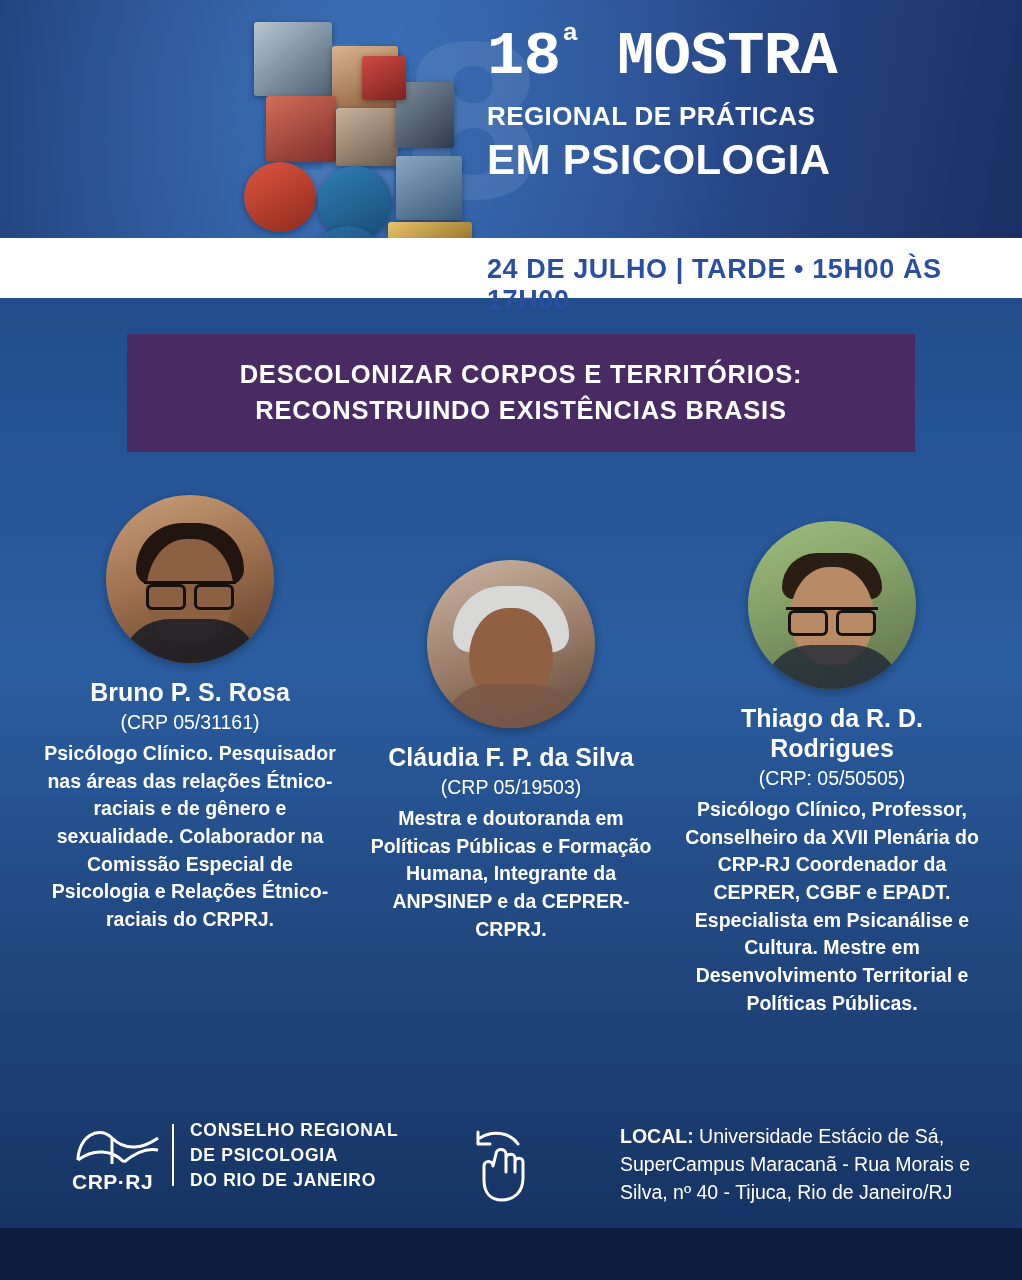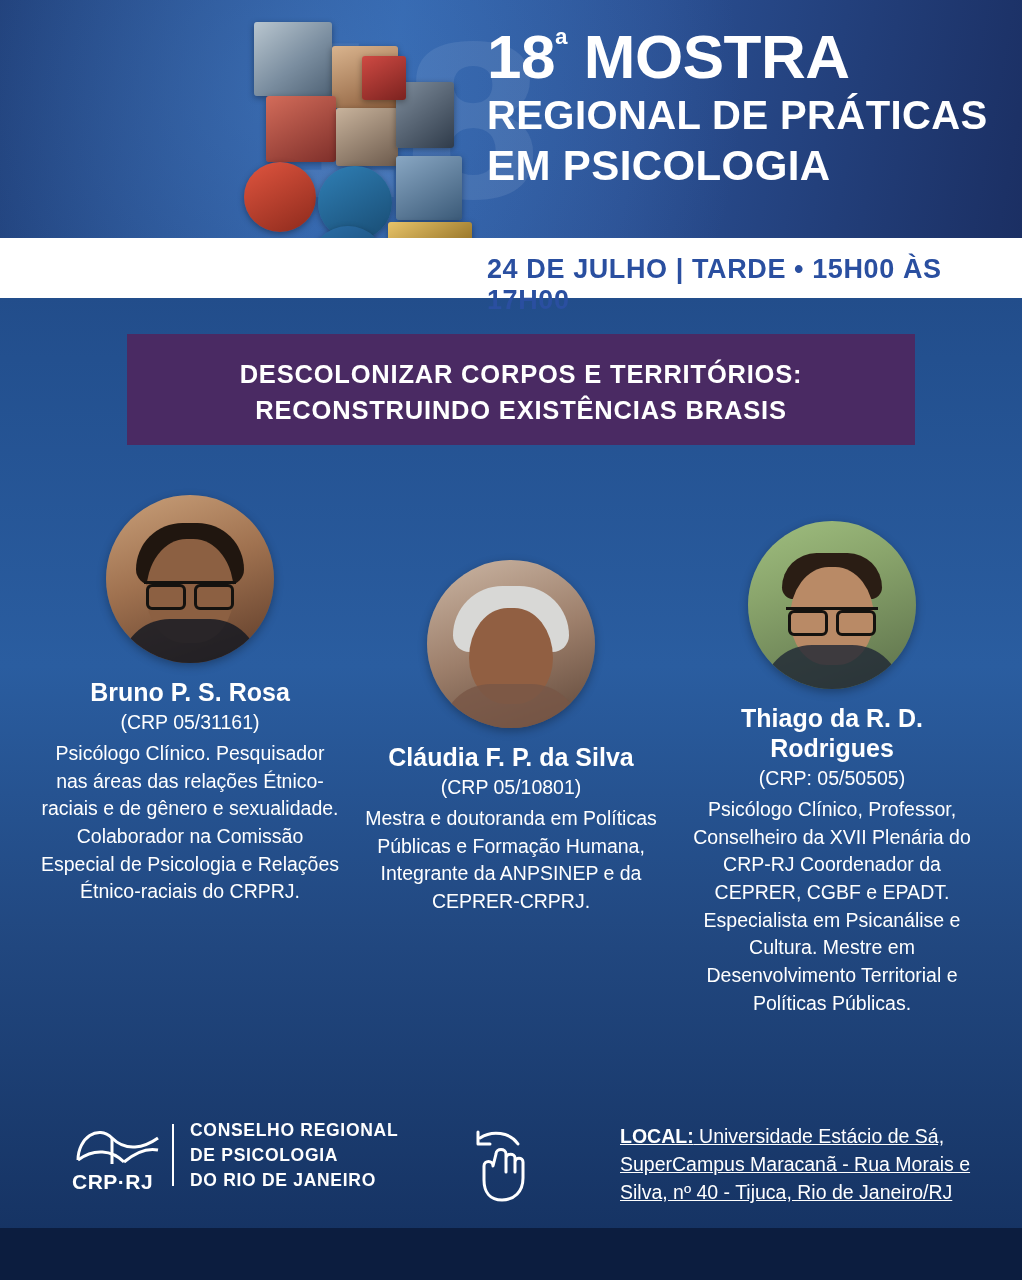--- a/index.html
+++ b/index.html
@@ -118,36 +118,36 @@
 
   
   .title-block {
     position: absolute;
     left: 487px;
     top: 28px;
     color: #ffffff;
     z-index: 4;
   }
   .t-line1 {
-    font-family: Liberation Sans, sans-serif;
+    font-family: Liberation Mono, monospace;
     font-size: 62px;
     font-weight: 800;
     letter-spacing: -0.5px;
     line-height: 0.95;
   }
   .t-line1 sup {
     font-size: 34px;
     vertical-align: super;
     line-height: 0;
   }
   .t-line2 {
-    font-size: 40px;
+    font-size: 26px;
     font-weight: 700;
     letter-spacing: 0.4px;
-    margin-top: 8px;
+    margin-top: 16px;
     line-height: 1;
   }
   .t-line3 {
     font-size: 42px;
     font-weight: 800;
     letter-spacing: 0.4px;
     margin-top: 10px;
     line-height: 1;
   }
 
@@ -170,21 +170,21 @@
     font-weight: 800;
     letter-spacing: 0.6px;
   }
 
   
   .theme-banner {
     position: absolute;
     left: 127px;
     top: 334px;
     width: 768px;
-    padding: 22px 10px 17px;
+    padding: 22px 10px 24px;
     background: #4a2a63;
     text-align: center;
     color: #fff;
   }
   .theme-banner div {
     font-size: 25.5px;
     font-weight: 700;
     letter-spacing: 0.8px;
     line-height: 1.42;
   }
@@ -283,21 +283,21 @@
     line-height: 1.2;
     margin-bottom: 4px;
   }
   .sp-crp {
     font-size: 19.5px;
     font-weight: 400;
     margin-bottom: 6px;
   }
   .sp-bio {
     font-size: 19.5px;
-    font-weight: 400;
+    font-weight: 700;
     line-height: 1.42;
   }
   .crp-logo {
     position: absolute;
     left: 72px;
     top: 1118px;
     display: flex;
     align-items: center;
     color: #fff;
   }
@@ -332,21 +332,20 @@
   }
 
   .local-box {
     position: absolute;
     left: 620px;
     top: 1122px;
     width: 372px;
     color: #fff;
     font-size: 19.5px;
     line-height: 1.44;
-    text-decoration: underline;
   }
   .local-box b { font-weight: 800; }
 
   .bottom-strip {
     position: absolute;
     left: 0;
     bottom: 0;
     width: 1022px;
     height: 52px;
     background: #0c1d3f;
@@ -405,21 +404,21 @@
       <div class="sp-bio">Psicólogo Clínico. Pesquisador nas áreas das relações Étnico-raciais e de gênero e sexualidade. Colaborador na Comissão Especial de Psicologia e Relações Étnico-raciais do CRPRJ.</div>
     </div>
 
     <div class="speaker mid">
       <div class="avatar a2">
         <div class="hair"></div>
         <div class="face"></div>
         <div class="body"></div>
       </div>
       <div class="sp-name">Cláudia F. P. da Silva</div>
-      <div class="sp-crp">(CRP 05/10801)</div>
+      <div class="sp-crp">(CRP 05/19503)</div>
       <div class="sp-bio">Mestra e doutoranda em Políticas Públicas e Formação Humana, Integrante da ANPSINEP e da CEPRER-CRPRJ.</div>
     </div>
 
     <div class="speaker right">
       <div class="avatar a3">
         <div class="hair"></div>
         <div class="face"></div>
         <div class="glasses"></div>
         <div class="body"></div>
       </div>

